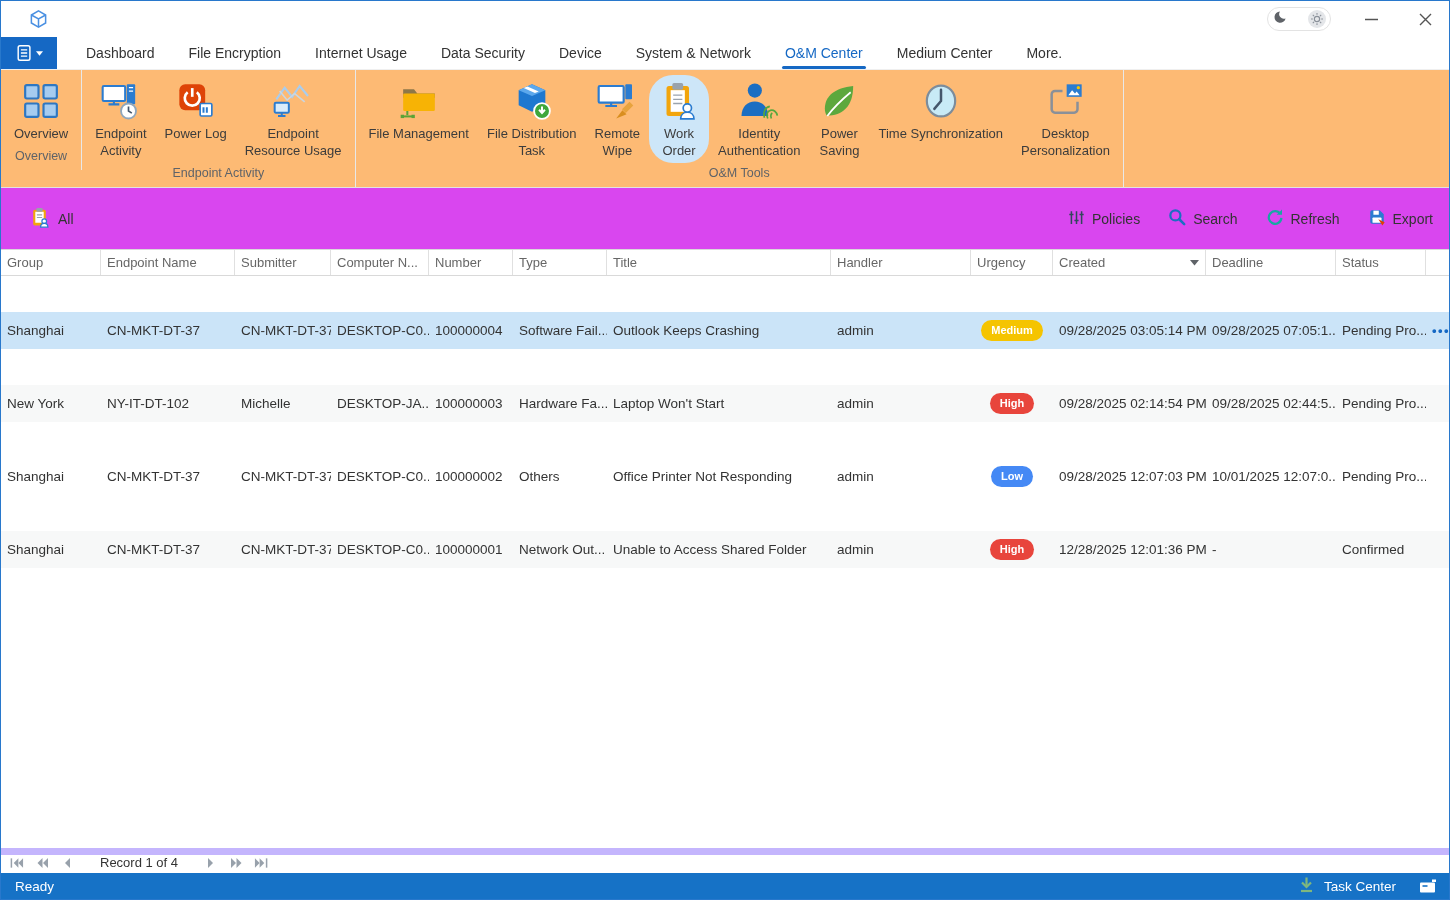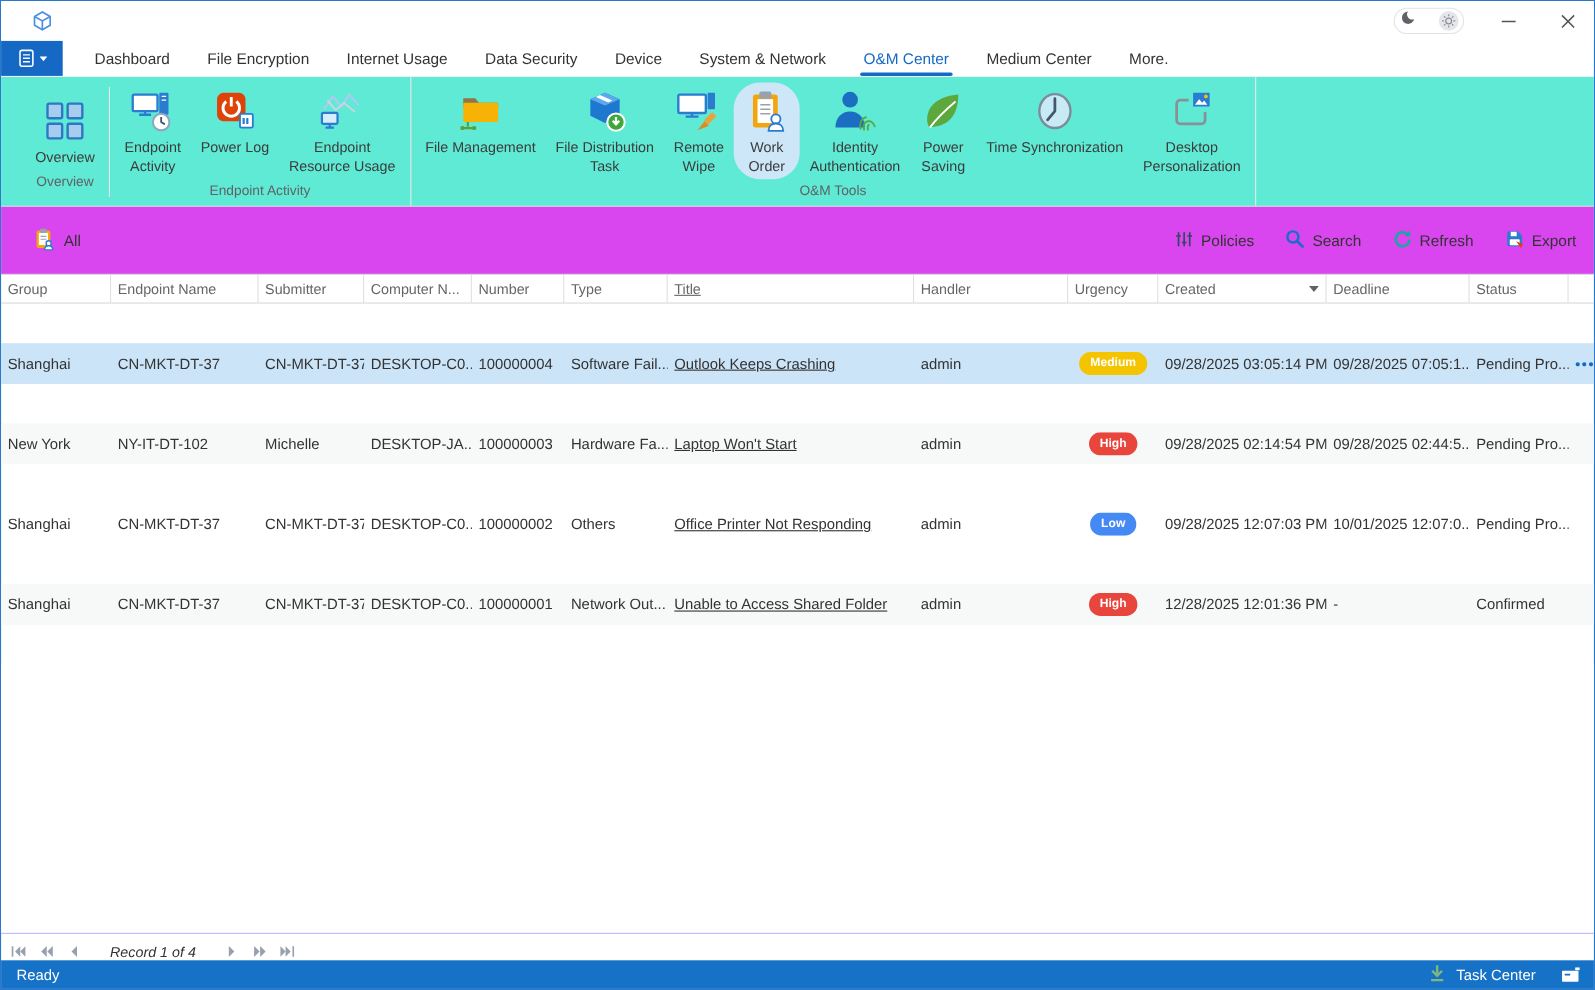--- a/index.html
+++ b/index.html
@@ -22,21 +22,21 @@
 
   
   .tabrow { height:33px; flex:0 0 33px; display:flex; align-items:stretch; border-bottom:1px solid #efefef; }
   .menu-btn { width:56px; background:#1568C4; display:flex; align-items:center; justify-content:center; gap:3px; cursor:pointer; }
   .tabs { display:flex; align-items:stretch; padding-left:12px; }
   .tab { display:flex; align-items:center; padding:0 17px; font-size:14px; color:#333; cursor:pointer; position:relative; }
   .tab.active { color:#1568C4; }
   .tab.active::after { content:""; position:absolute; left:14px; right:14px; bottom:0; height:3px; background:#1568C4; border-radius:2px; }
 
   
-  .ribbon { flex:0 0 108px; display:flex; align-items:center; border-bottom:1px solid #e2e2e2; background:#5eead4;padding-left:18px; }
+  .ribbon { flex:0 0 108px; display:flex; align-items:flex-start; border-bottom:1px solid #e2e2e2; background:#fdba74; }
   .ribbon-group { display:flex; flex-direction:column; border-right:1px solid #e8e8e8; }
   .ribbon-items { flex:1; display:flex; align-items:flex-start; padding:5px 4px 0; }
   .ribbon-item { display:flex; flex-direction:column; align-items:center; padding:3px 9px 4px; cursor:pointer; border-radius:2px; min-width:60px; }
   .ribbon-item.selected { background:#CDE6F8;border-radius:24px; }
   .ricon { height:46px; display:flex; align-items:center; justify-content:center; }
   .rlabel { font-size:13px; color:#3c3c3c; text-align:center; line-height:17px; margin-top:1px; }
   .rlabel span { display:block; white-space:nowrap; }
   .ribbon-group-label { font-size:12.5px; color:#5f6368; text-align:center; padding:3px 10px 7px; }
 
   
@@ -49,31 +49,31 @@
   .table { display:flex; flex-direction:column; flex:1; min-height:0;gap:36px; }
   .thead { flex:0 0 27px; display:flex; align-items:stretch; border-top:1px solid #d9d9d9; border-bottom:1px solid #d9d9d9; font-size:13px; color:#666; }
   .hcell { display:flex; align-items:center; padding:0 6px; border-right:1px solid #e0e0e0; white-space:nowrap; overflow:hidden; cursor:pointer; }
   .hfiller { flex:1; }
   .trow { flex:0 0 37px; display:flex; align-items:center; font-size:13.5px; color:#333; cursor:pointer; }
   .trow.selected { background:#CBE4F8; }
   .trow.alt { background:#f7f8f8; }
   .tcell { padding:0 6px; white-space:nowrap; overflow:hidden; }
   .c-group{width:100px;} .c-endpoint{width:134px;} .c-submitter{width:96px;}
   .c-computer{width:98px;} .c-number{width:84px;} .c-type{width:94px;}
-  .c-title{width:224px;text-decoration:underline;} .c-handler{width:140px;} .c-urgency{width:82px;}
+  .c-title{width:224px;} .c-handler{width:140px;} .c-urgency{width:82px;}
   .c-created{width:153px;} .c-deadline{width:130px;} .c-status{width:90px;}
   .c-more{flex:1; text-align:right; padding-right:10px;}
   .urgency-cell{display:flex; justify-content:center;}
   .badge { display:inline-block; padding:5px 10px; border-radius:11px; color:#fff; font-size:11px; font-weight:bold; line-height:1; }
   .more-dots { color:#1568C4; font-weight:bold; letter-spacing:1.5px; font-size:13px; }
   .sort-arrow { margin-left:auto; padding-left:6px; display:flex; align-items:center; }
   .table-filler { flex:1; background:#fff; }
 
   
-  .pagination { flex:0 0 25px; display:flex; align-items:flex-end; border-top:1px solid #c4b5fd; padding:0 8px; gap:9px;font-style:italic; }
+  .pagination { flex:0 0 25px; display:flex; align-items:flex-start; border-top:7px solid #c4b5fd; padding:0 8px; gap:9px; }
   .pag-btn { display:flex; align-items:center; justify-content:center; width:16px; height:16px; cursor:pointer; }
   .pag-label { font-size:13px; color:#333; margin:0 16px; }
 
   
   .statusbar { flex:0 0 26px; background:#1672C6; color:#fff; display:flex; align-items:center; justify-content:space-between; padding:0 12px 0 14px; font-size:13.5px; }
   .status-right { display:flex; align-items:center; gap:9px; cursor:pointer; }
 </style>
 </head>
 <body>
 

